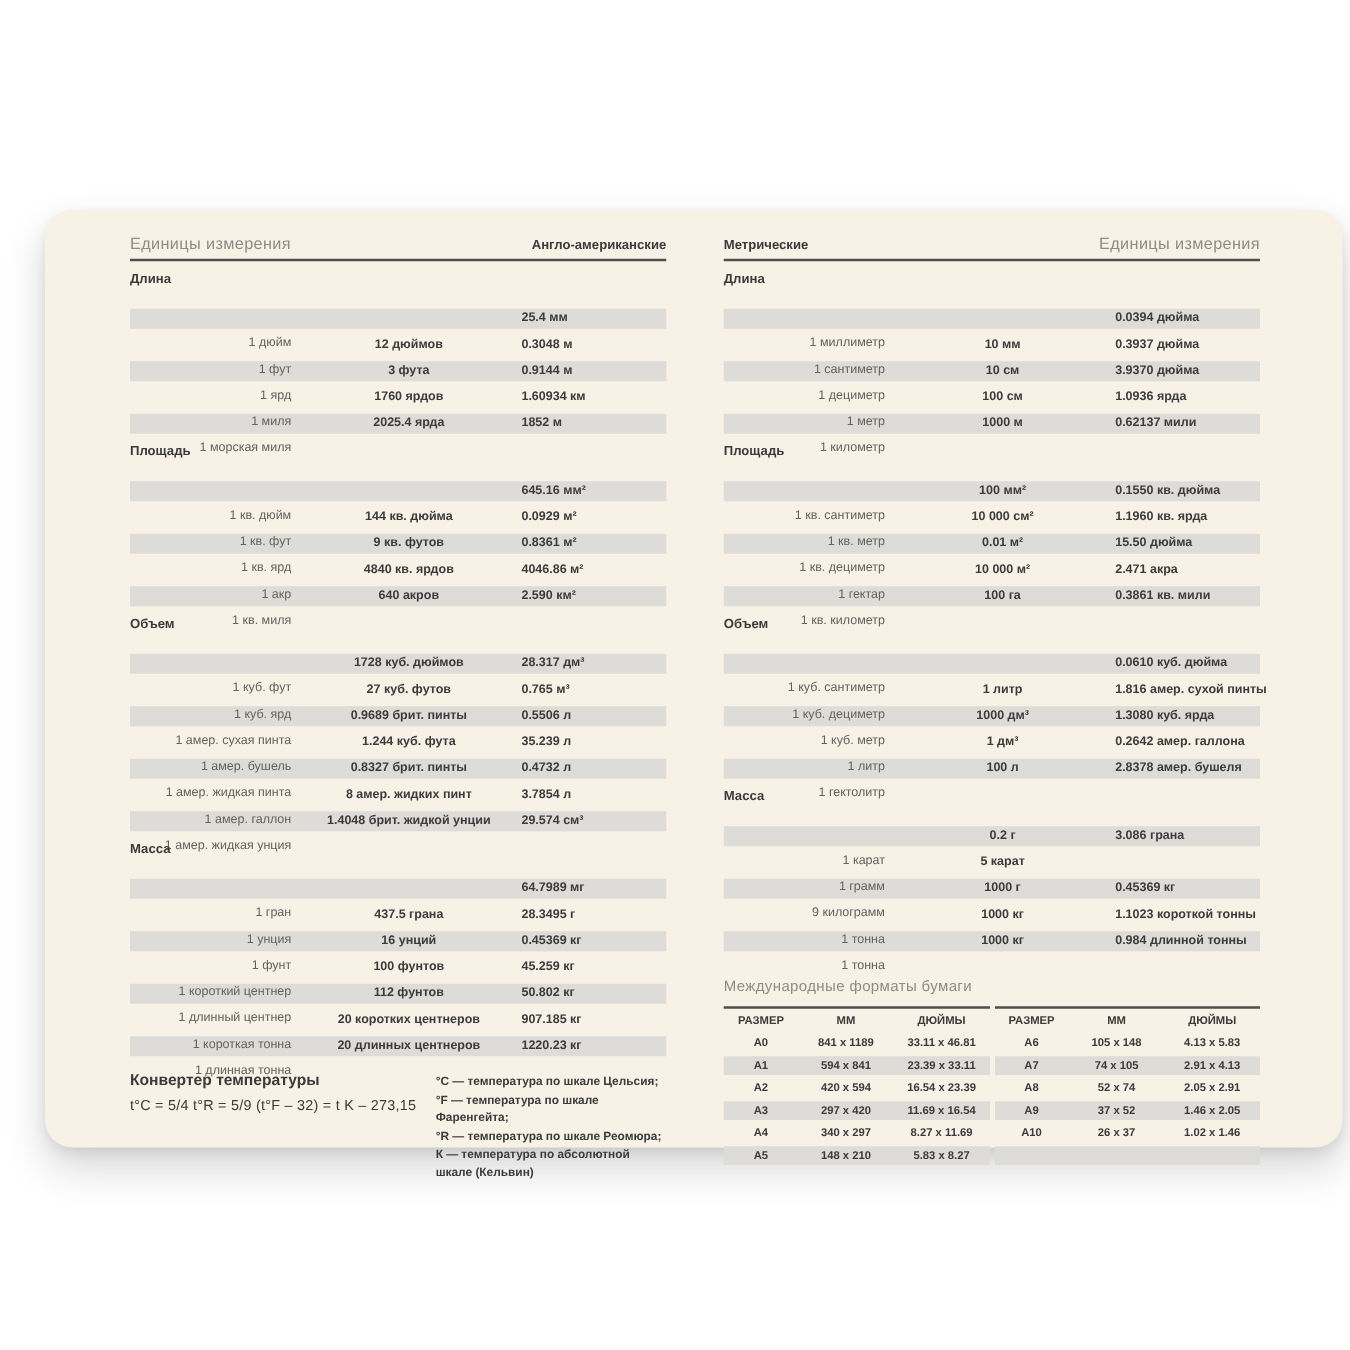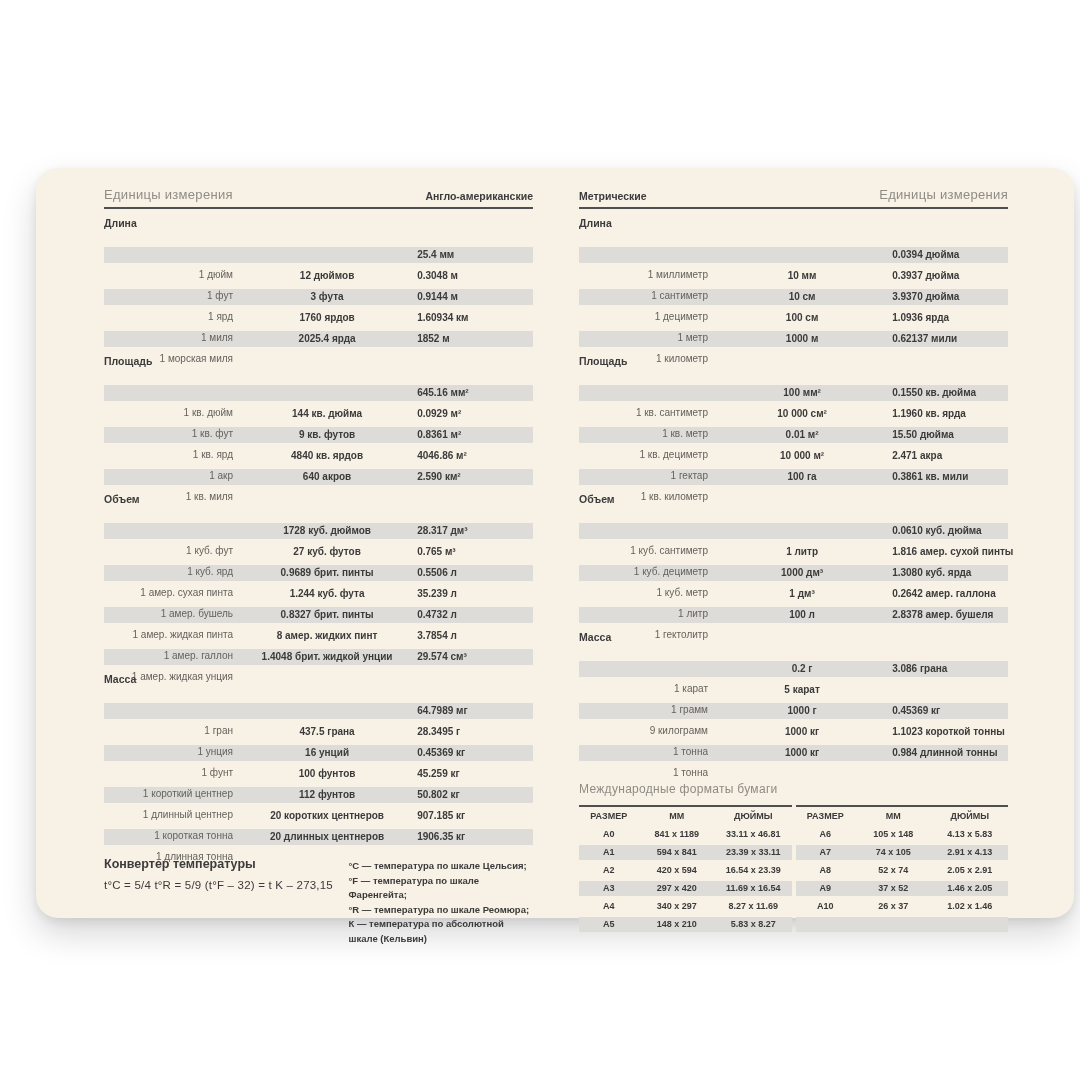--- a/index.html
+++ b/index.html
@@ -174,21 +174,21 @@
           <div class="c2">50.802 кг</div>
         </div>
         <div class="t-row">
           <div class="c0">1 короткая тонна</div>
           <div class="c1">20 коротких центнеров</div>
           <div class="c2">907.185 кг</div>
         </div>
         <div class="t-row shade">
           <div class="c0">1 длинная тонна</div>
           <div class="c1">20 длинных центнеров</div>
-          <div class="c2">1906.35 кг</div>
+          <div class="c2">1220.23 кг</div>
         </div>
       </div>
     <div class="temp">
       <div class="temp-left">
         <div class="temp-title">Конвертер температуры</div>
         <div class="temp-formula">t°C = 5/4 t°R = 5/9 (t°F – 32) = t K – 273,15</div>
       </div>
       <div class="temp-notes">
           <div class="temp-note">°C — температура по шкале Цельсия;</div>
           <div class="temp-note">°F — температура по шкале Фаренгейта;</div>

